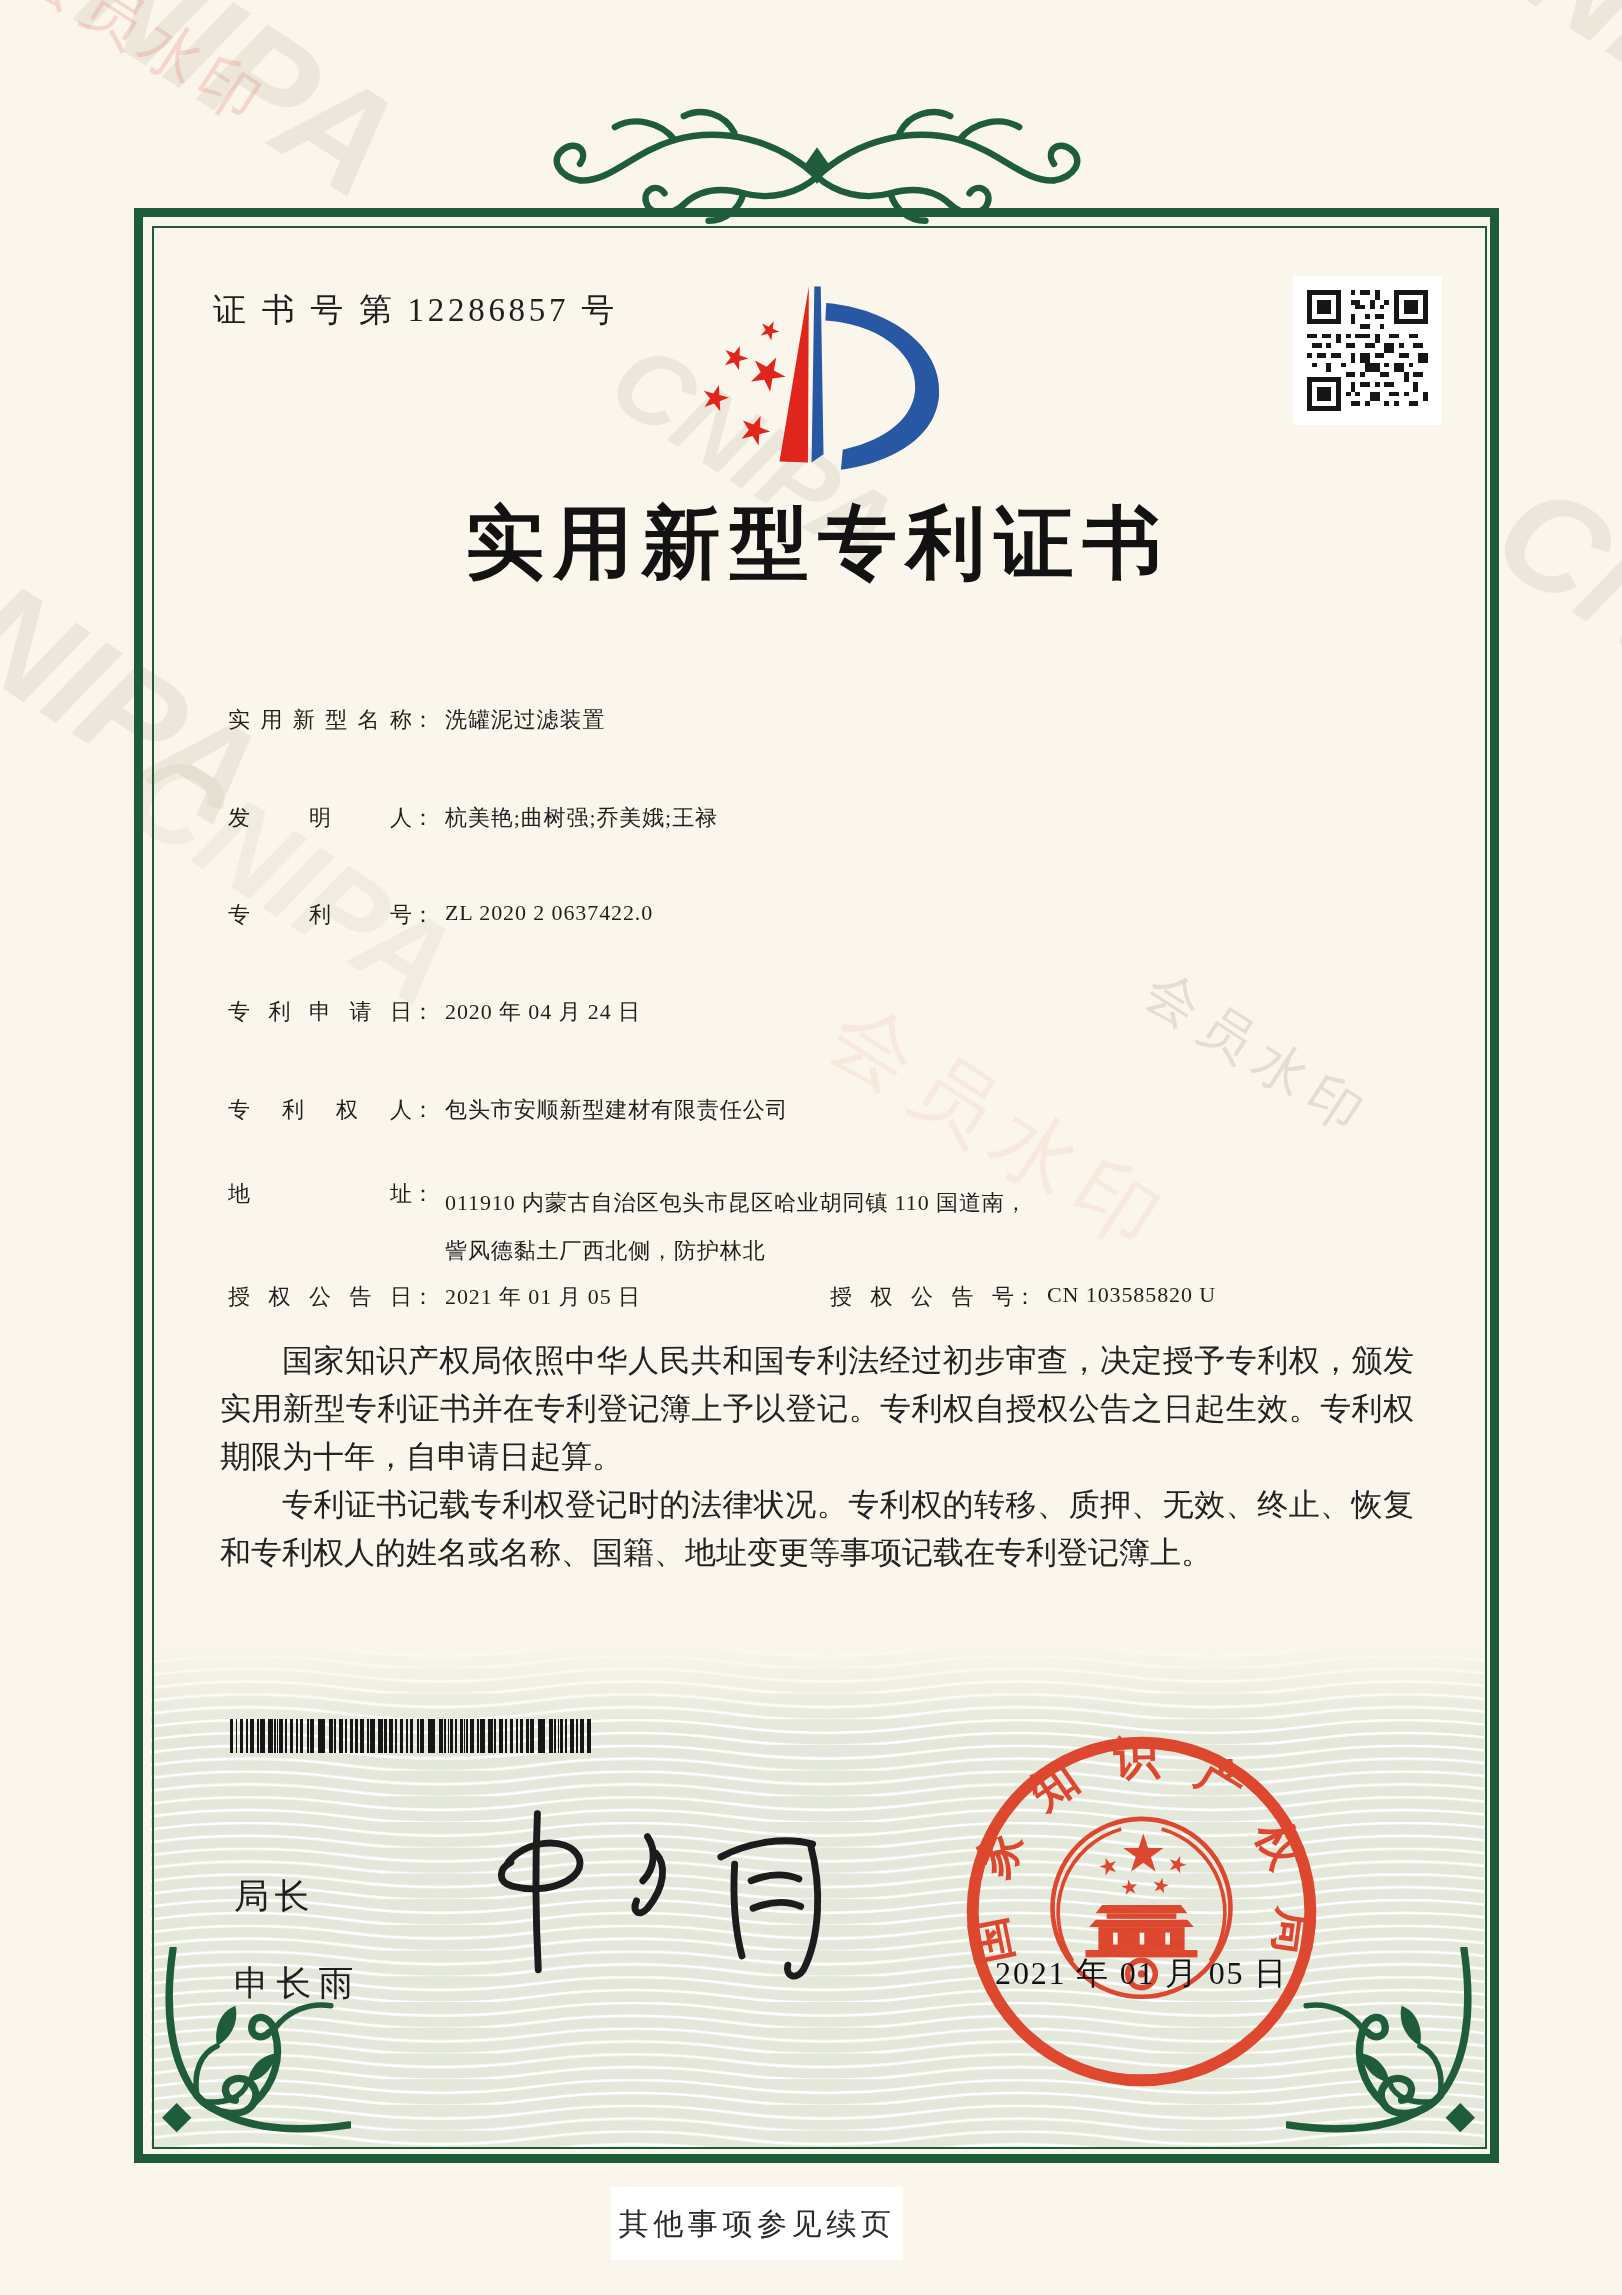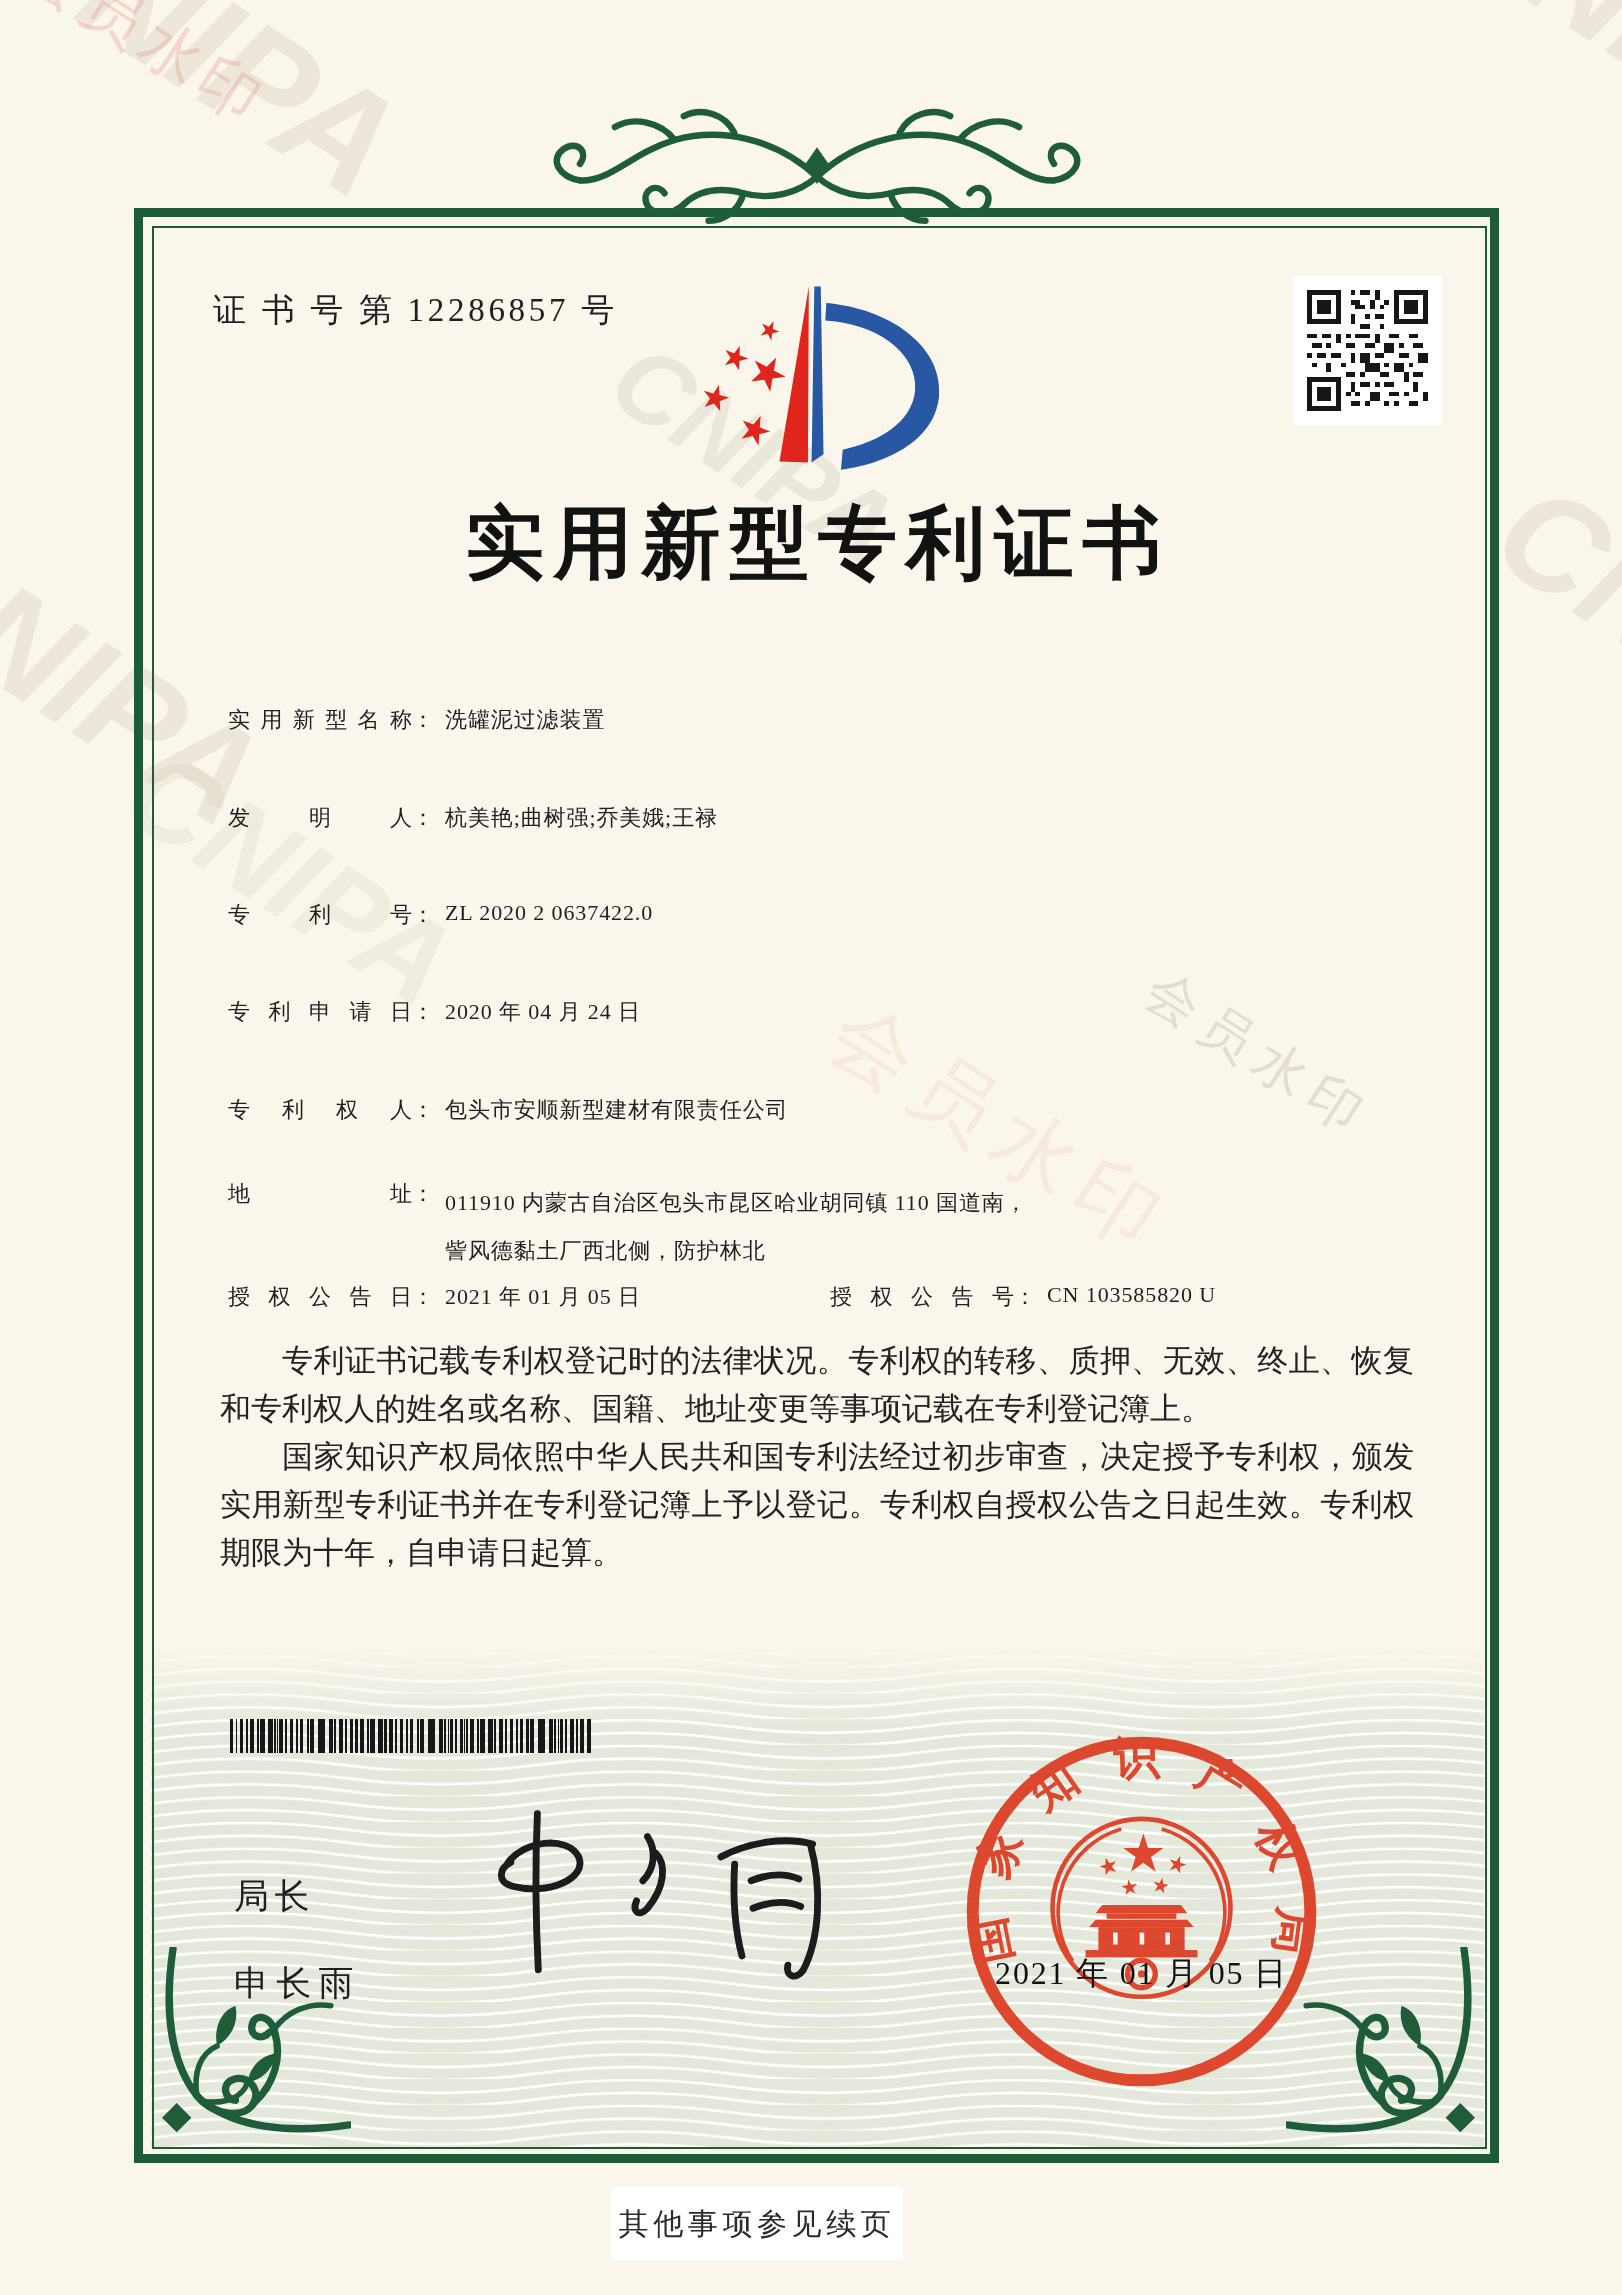--- a/index.html
+++ b/index.html
@@ -219,22 +219,22 @@
       <span class="f-colon">：</span>
       <span class="f-value">2021 年 01 月 05 日</span>
     <span class="grp2">
       <span class="f-label">授权公告号</span>
         <span class="f-colon">：</span>
         <span class="f-value">CN 103585820 U</span>
     </span>
   </div>
 
   <div class="body-text">
+    <p>国家知识产权局依照中华人民共和国专利法经过初步审查，决定授予专利权，颁发实用新型专利证书并在专利登记簿上予以登记。专利权自授权公告之日起生效。专利权期限为十年，自申请日起算。</p>
     <p>专利证书记载专利权登记时的法律状况。专利权的转移、质押、无效、终止、恢复和专利权人的姓名或名称、国籍、地址变更等事项记载在专利登记簿上。</p>
-    <p>国家知识产权局依照中华人民共和国专利法经过初步审查，决定授予专利权，颁发实用新型专利证书并在专利登记簿上予以登记。专利权自授权公告之日起生效。专利权期限为十年，自申请日起算。</p>
   </div>
 
   <div class="barcode"></div>
 
   <div class="signer-title">局长</div>
   <div class="signer-name">申长雨</div>
 
   <svg class="signature" width="432" height="211" viewBox="0 0 470 230">
     <g fill="none" stroke="#1c1c1c" stroke-width="7.5" stroke-linecap="round" stroke-linejoin="round">
       <path d="M85 15 C83 60 82 110 86 185"></path>

